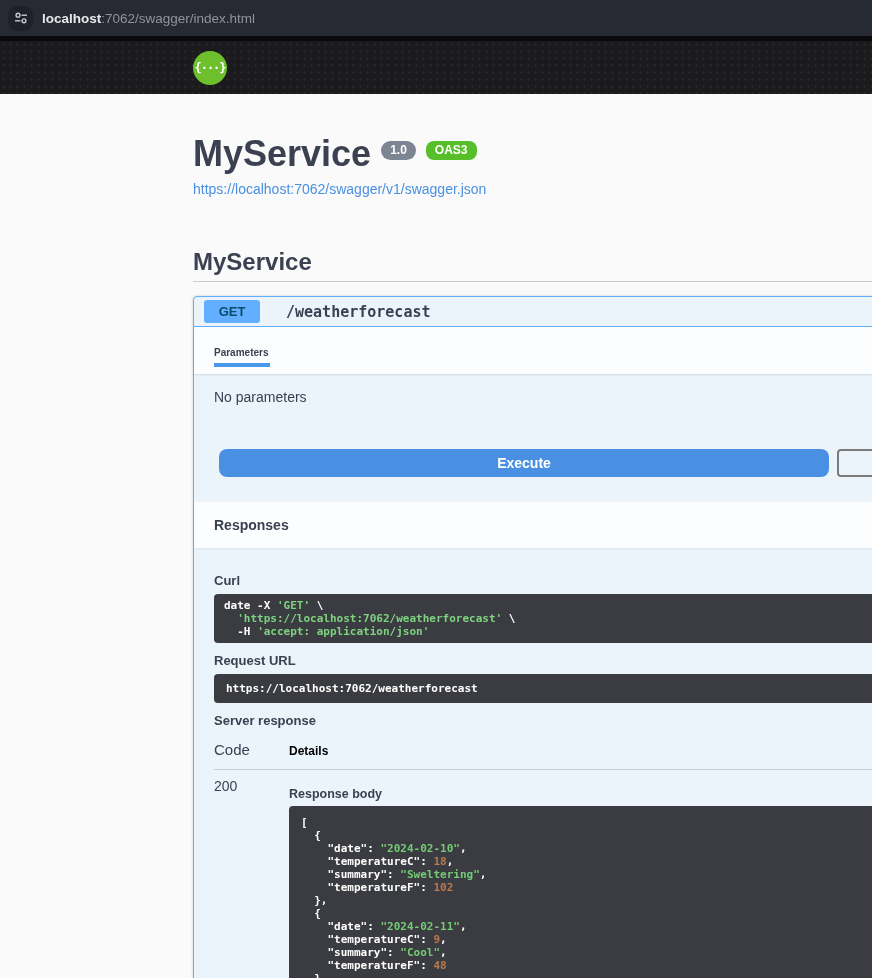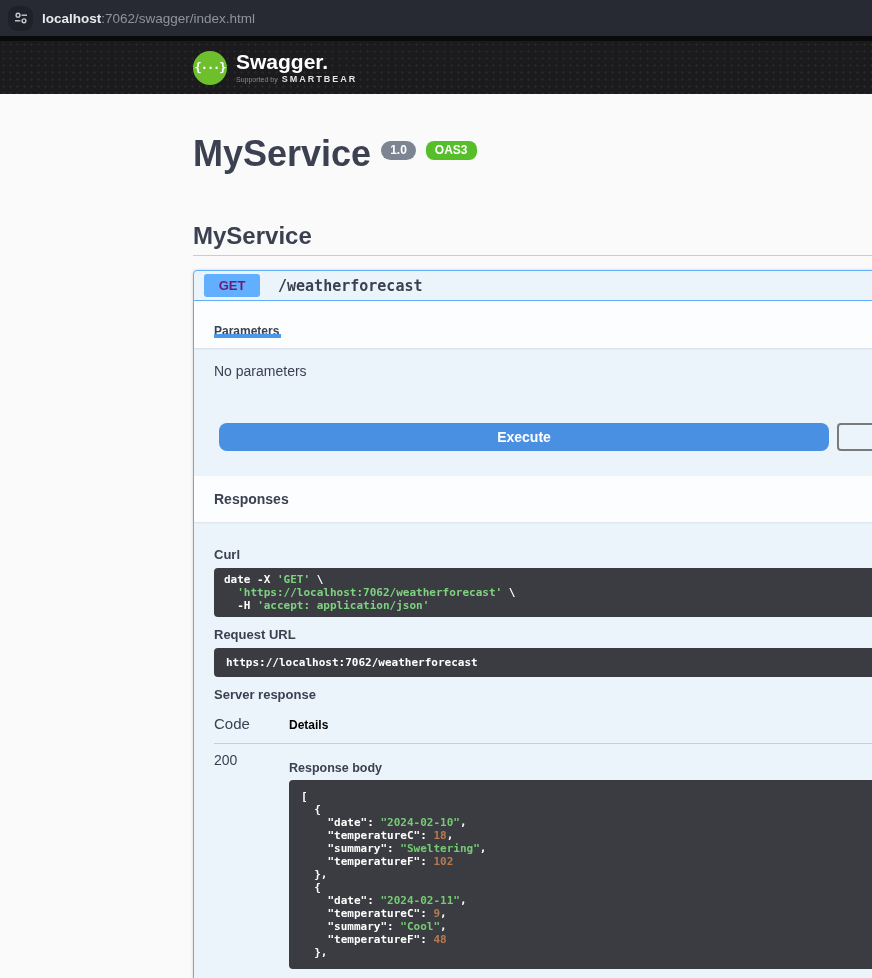--- a/index.html
+++ b/index.html
@@ -44,30 +44,30 @@
 
   .tag-header { margin-top:50px; font-size:24px; font-weight:700; color:#3b4151;
                 padding-bottom:5px; border-bottom:1px solid rgba(59,65,81,.25);
                 cursor:pointer; }
 
   
   .opblock { margin-top:14px; border:1px solid #61affe; border-radius:4px;
              background:#ebf3fb; box-shadow:0 0 3px rgba(0,0,0,.19); }
   .opblock-summary { display:flex; align-items:center; gap:10px; padding:3px 10px;
                      border-bottom:1px solid #61affe; cursor:pointer; }
-  .method-badge { background:#61affe; color:#701a75; font-weight:700; font-size:13px;
+  .method-badge { background:#61affe; color:#0c4a6e; font-weight:700; font-size:13px;
                   border-radius:3px; padding:4px 0; width:56px; text-align:center; }
   .op-path { font-family:"DejaVu Sans Mono",monospace; font-size:15px; font-weight:600;
-             color:#3b4151; margin-left:8px; }
+             color:#3b4151; margin-left:16px; }
 
   .opblock-section-header { background:rgba(255,255,255,.8); height:47px; padding:0 20px;
                             display:flex; align-items:center;
                             box-shadow:0 1px 2px rgba(0,0,0,.1); }
-  .tab-item { font-size:12px; font-weight:700; color:#3b4151; position:relative;
-              margin-top:12px; cursor:pointer; }
+  .tab-item { font-size:10px; font-weight:700; color:#3b4151; position:relative;
+              margin-top:12px; padding-bottom:9px; cursor:pointer; }
   .tab-item.active::after { content:""; position:absolute; left:0; right:-2px; bottom:0;
                             height:4px; background:#4a99e8; }
 
   .parameters-body { padding:15px 20px 44px; font-size:14px; color:#3b4151; }
 
   .execute-wrapper { padding:0 25px 25px; display:flex; gap:8px; }
   .btn-execute { flex:1 1 50%; height:28px; background:#4990e2; color:#fff;
                  font-family:"Liberation Sans",sans-serif; font-size:14px; font-weight:700;
                  border:none; border-radius:8px; cursor:pointer; }
   .btn-clear { flex:1 1 50%; height:28px; background:transparent; color:#3b4151;
@@ -115,37 +115,31 @@
       <circle cx="10" cy="9.8" r="1.9" fill="none" stroke="#c8cbd0" stroke-width="1.4"></circle>
     </svg>
   </div>
   <div class="url-text"><span class="host">localhost</span><span>:7062/swagger/index.html</span></div>
 </div>
 <div class="chrome-gap"></div>
 
 <div class="topbar">
   <div class="topbar-inner">
     <div class="logo-circle">{···}</div>
-    <div class="logo-col">
-      <div class="logo-title">Swagger.</div>
-      <div class="logo-sub">
-        <span class="supported-by">Supported by</span>
-        <span class="smartbear">SMARTBEAR</span>
-      </div>
-    </div>
   </div>
 </div>
 
 <div class="content">
 
   <div class="info-title-row">
     <h2 class="info-title">MyService</h2>
     <span class="badge badge-version">1.0</span>
     <span class="badge badge-oas">OAS3</span>
   </div>
+  <a class="spec-link">https://localhost:7062/swagger/v1/swagger.json</a>
 
   <h3 class="tag-header">MyService</h3>
 
   <div class="opblock">
 
     <div class="opblock-summary">
       <span class="method-badge">GET</span>
       <span class="op-path">/weatherforecast</span>
     </div>
 

